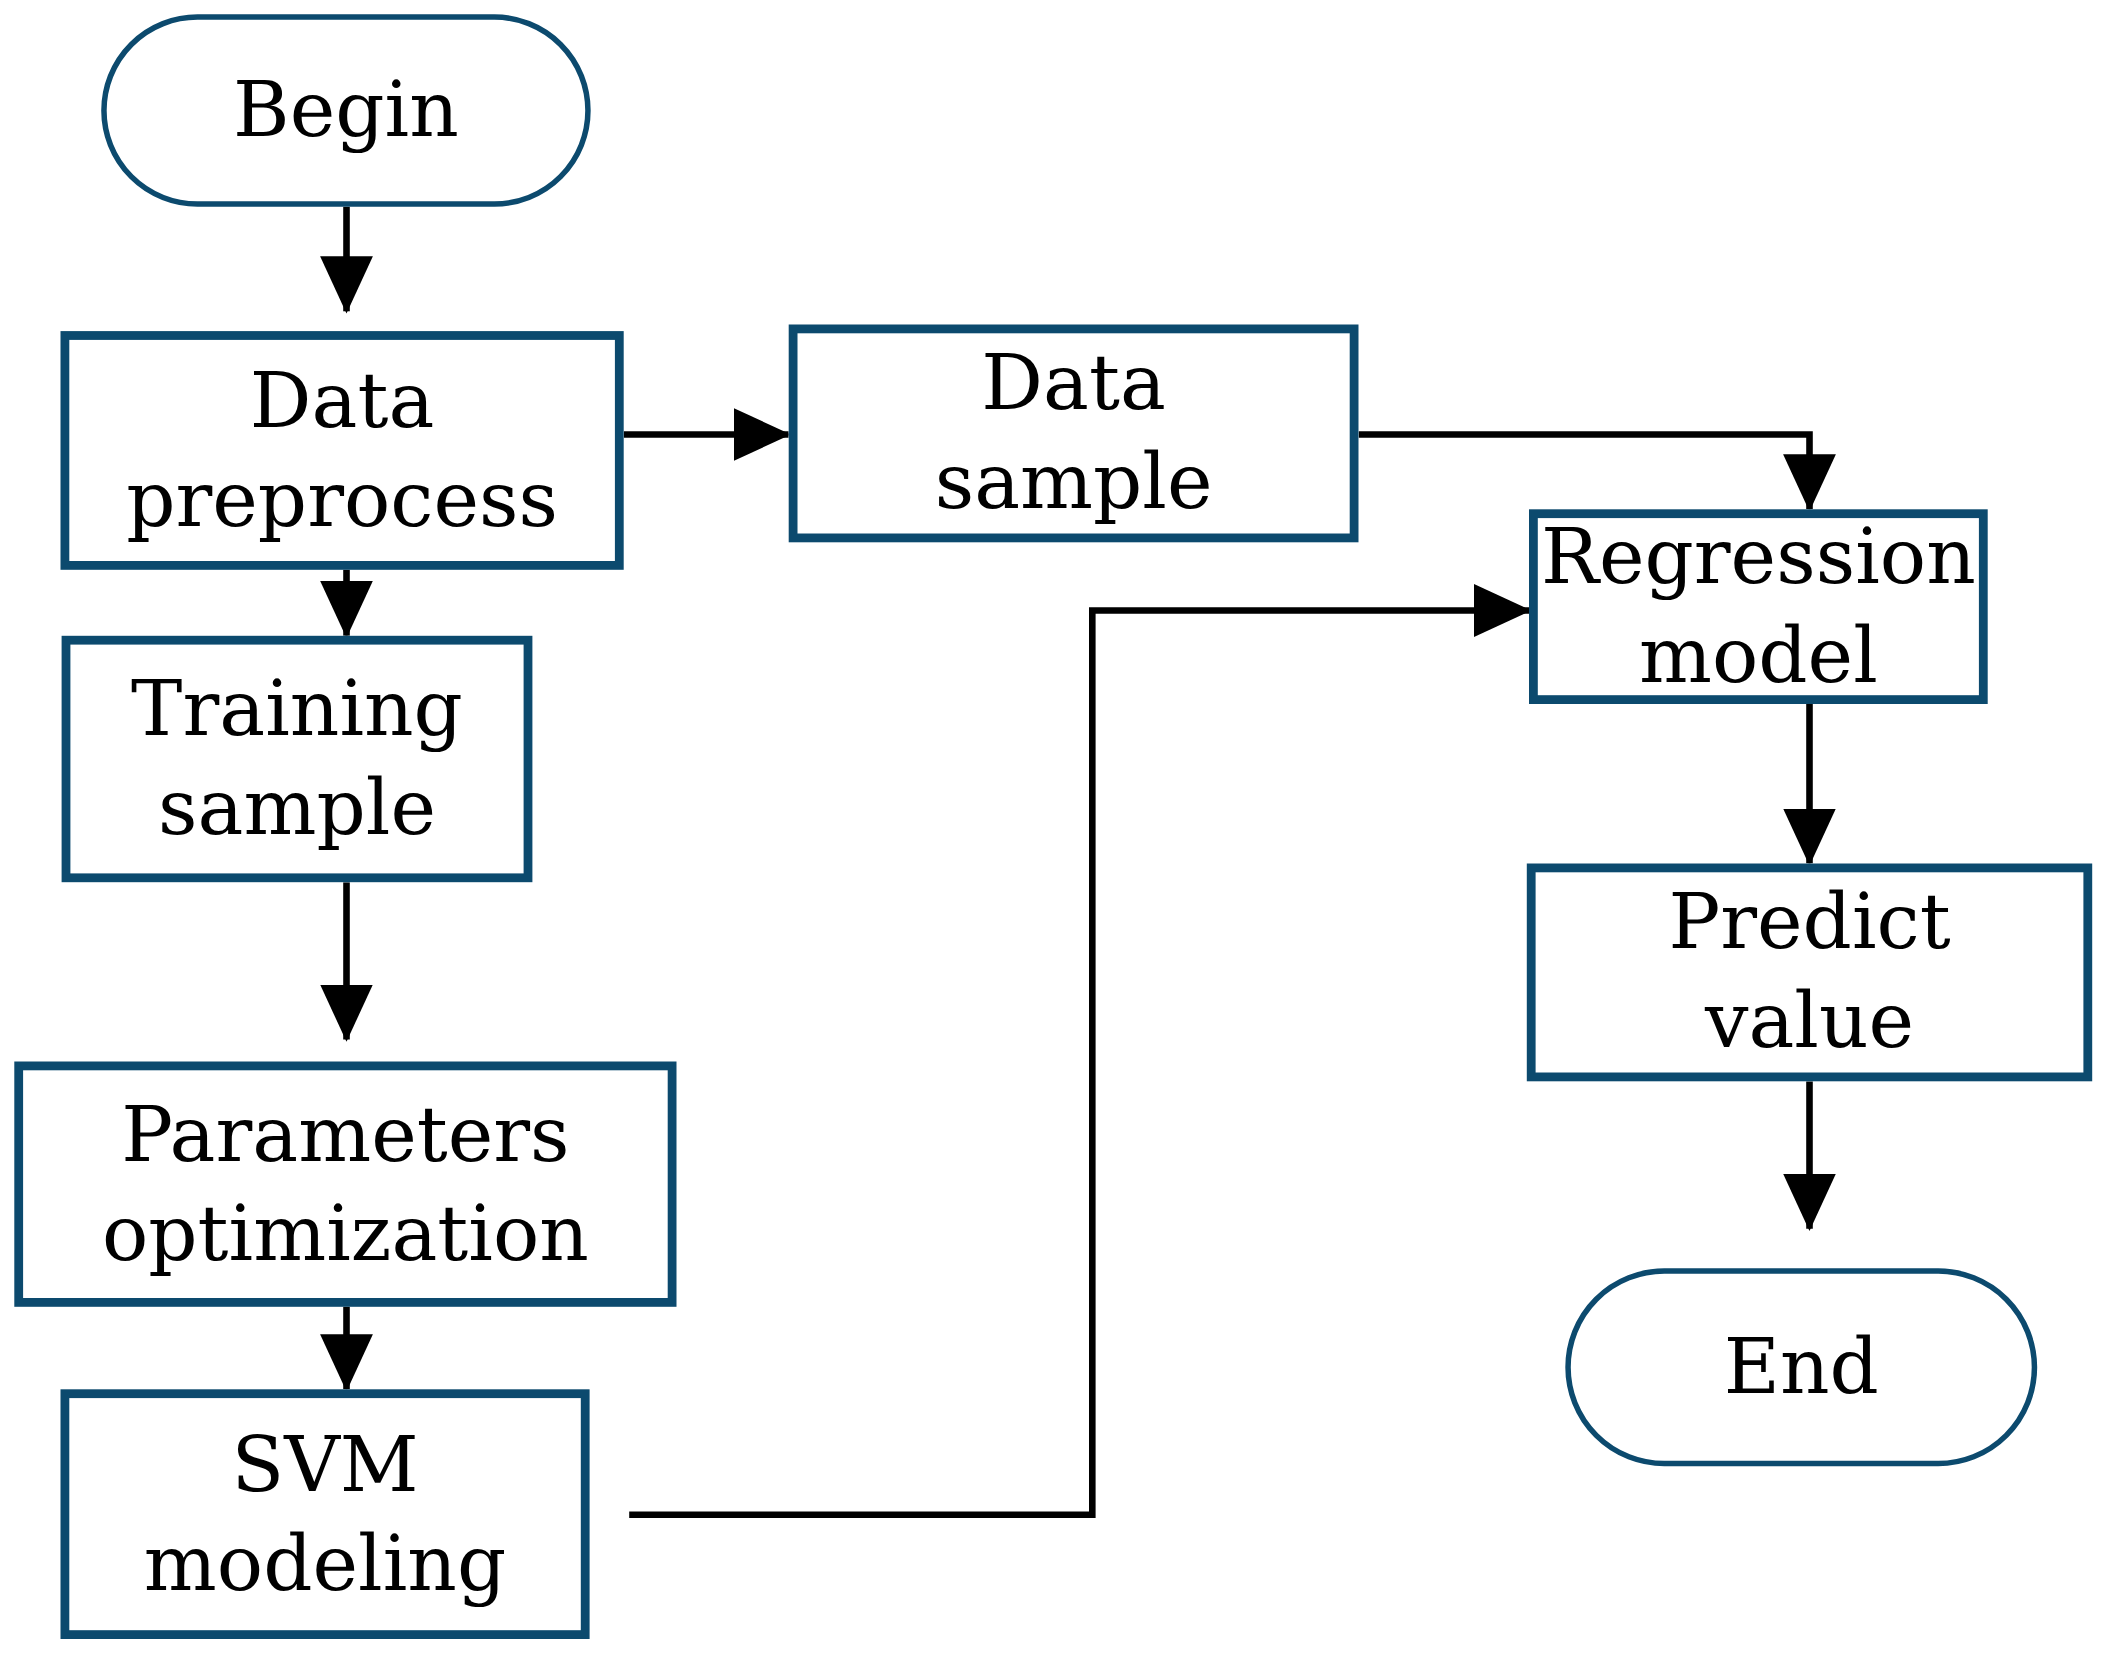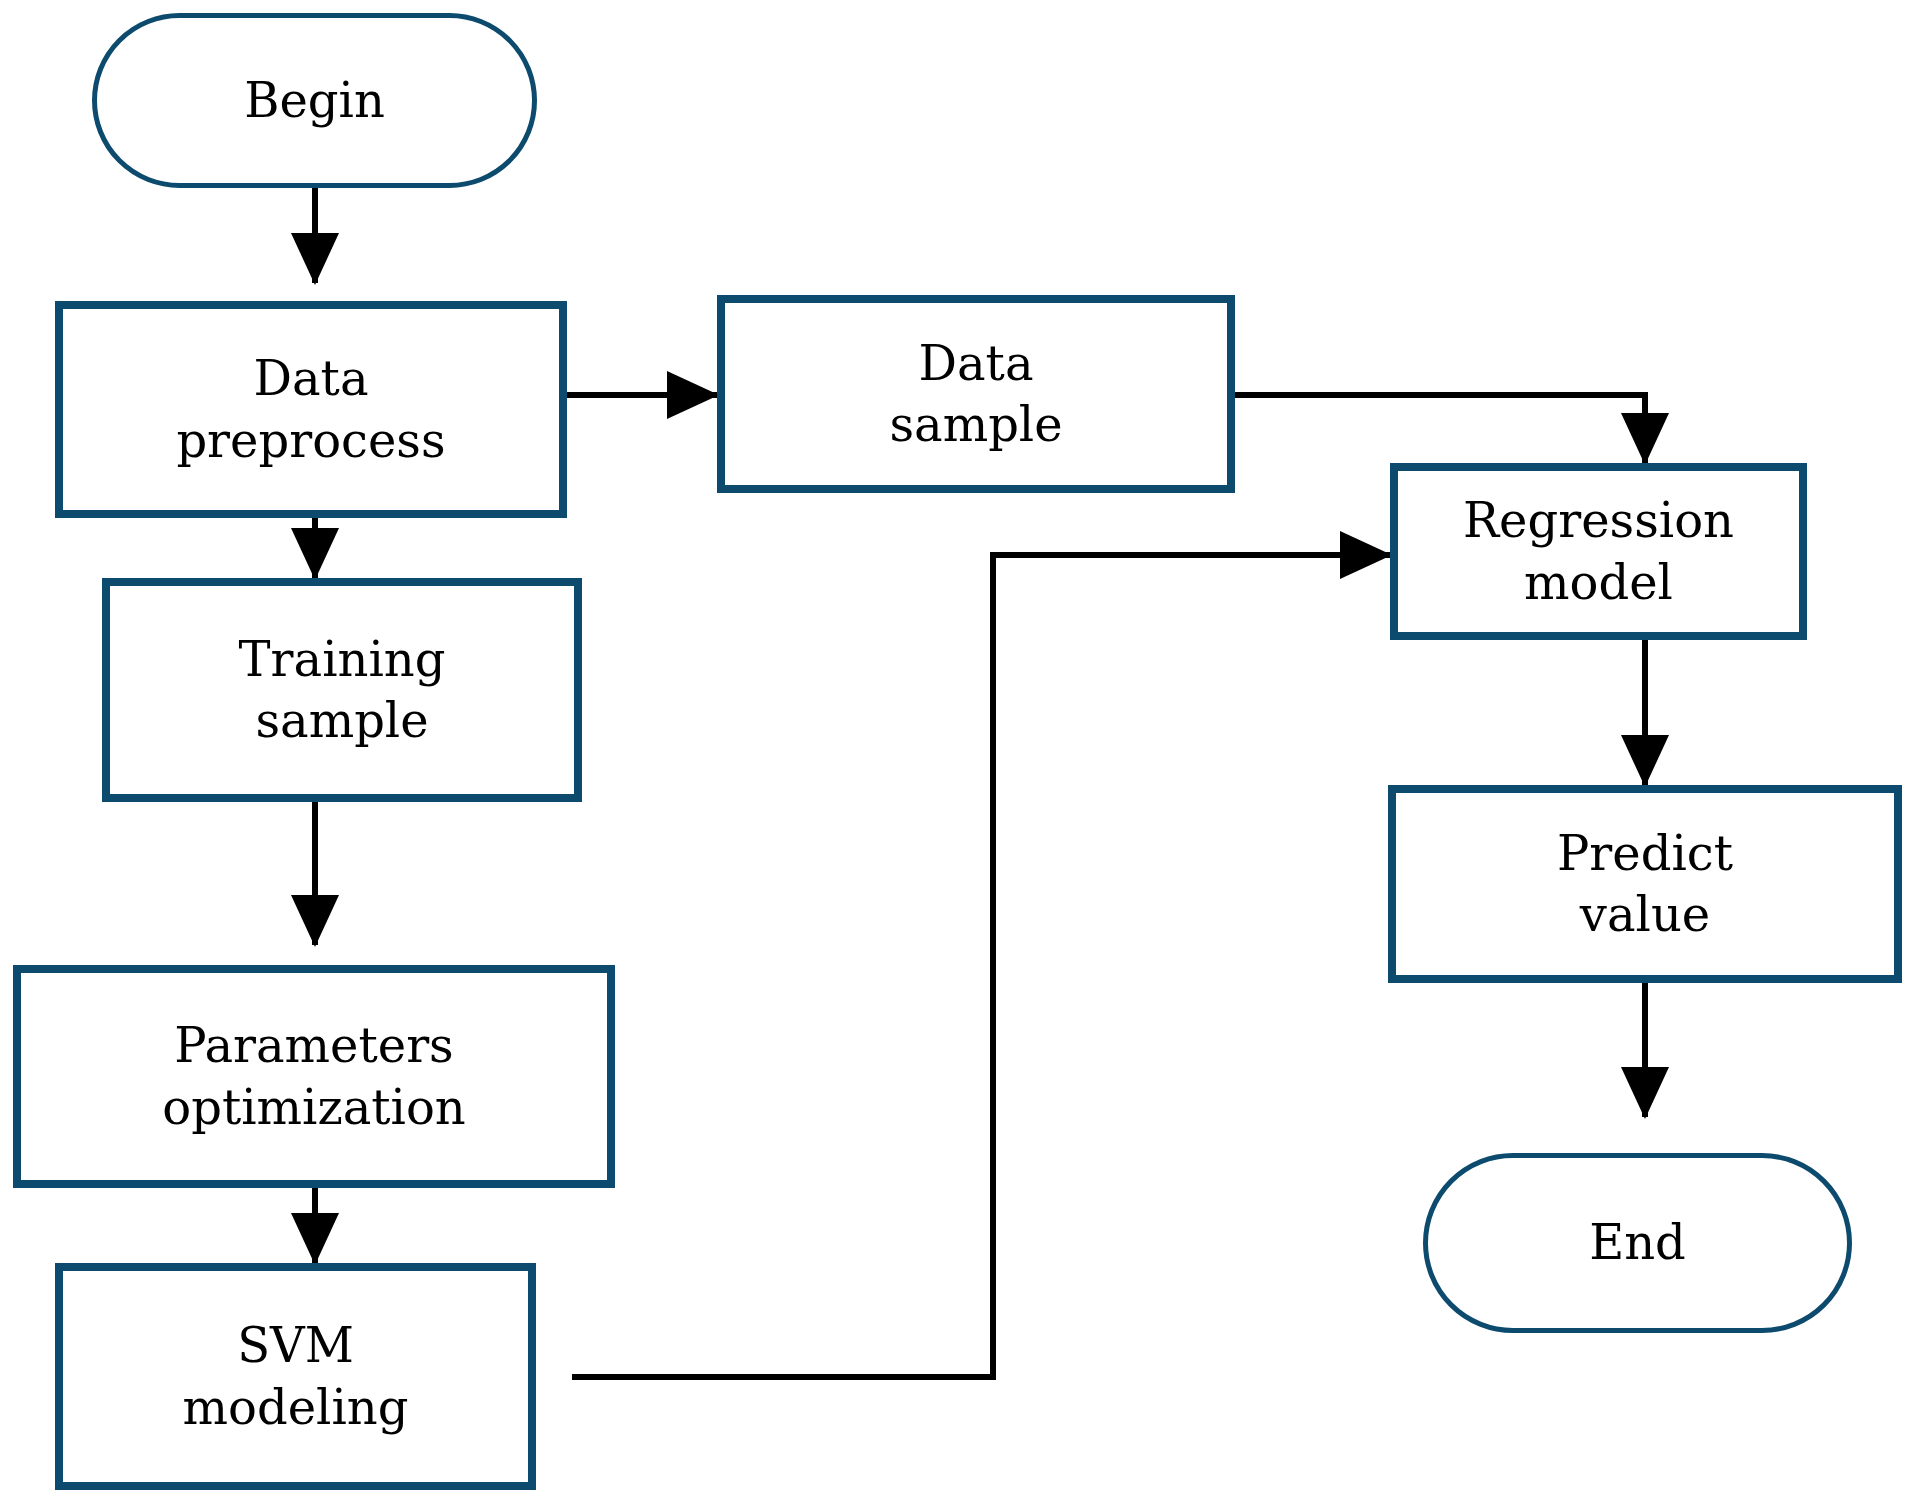--- a/index.html
+++ b/index.html
@@ -19,32 +19,32 @@
     position: absolute;
     display: flex;
     align-items: center;
     justify-content: center;
     text-align: center;
     box-sizing: border-box;
     border: 8px solid #0c4a6e;
     background: #ffffff;
     color: #000000;
     font-family: "DejaVu Serif", "Liberation Serif", serif;
-    font-size: 48px;
+    font-size: 70px;
     line-height: 1.28;
     white-space: pre-line;
   }
   .stadium {
     border-radius: 95px;
     border-width: 5px;
   }
   .n-begin      { left:  92px; top:   13px; width: 445px; height: 175px; }
   .n-data       { left:  55px; top:  283px; width: 512px; height: 217px; margin-top: 18px; }
   .n-test       { left: 717px; top:  295px; width: 518px; height: 198px; }
-  .n-training   { left:  56px; top:  578px; width: 480px; height: 224px; margin-left: 46px; }
+  .n-training   { left:  56px; top:  578px; width: 428px; height: 224px; }
   .n-params     { left:  13px; top:  945px; width: 602px; height: 223px; margin-top: 20px; }
   .n-svm        { left:  55px; top: 1263px; width: 481px; height: 227px; }
   .n-regression { left: 1390px; top: 463px; width: 417px; height: 177px; }
   .n-predict    { left: 1388px; top: 785px; width: 514px; height: 198px; }
   .n-end        { left: 1423px; top: 1153px; width: 429px; height: 180px; }
 </style>
 </head>
 <body>
 
 <div id="canvas">

